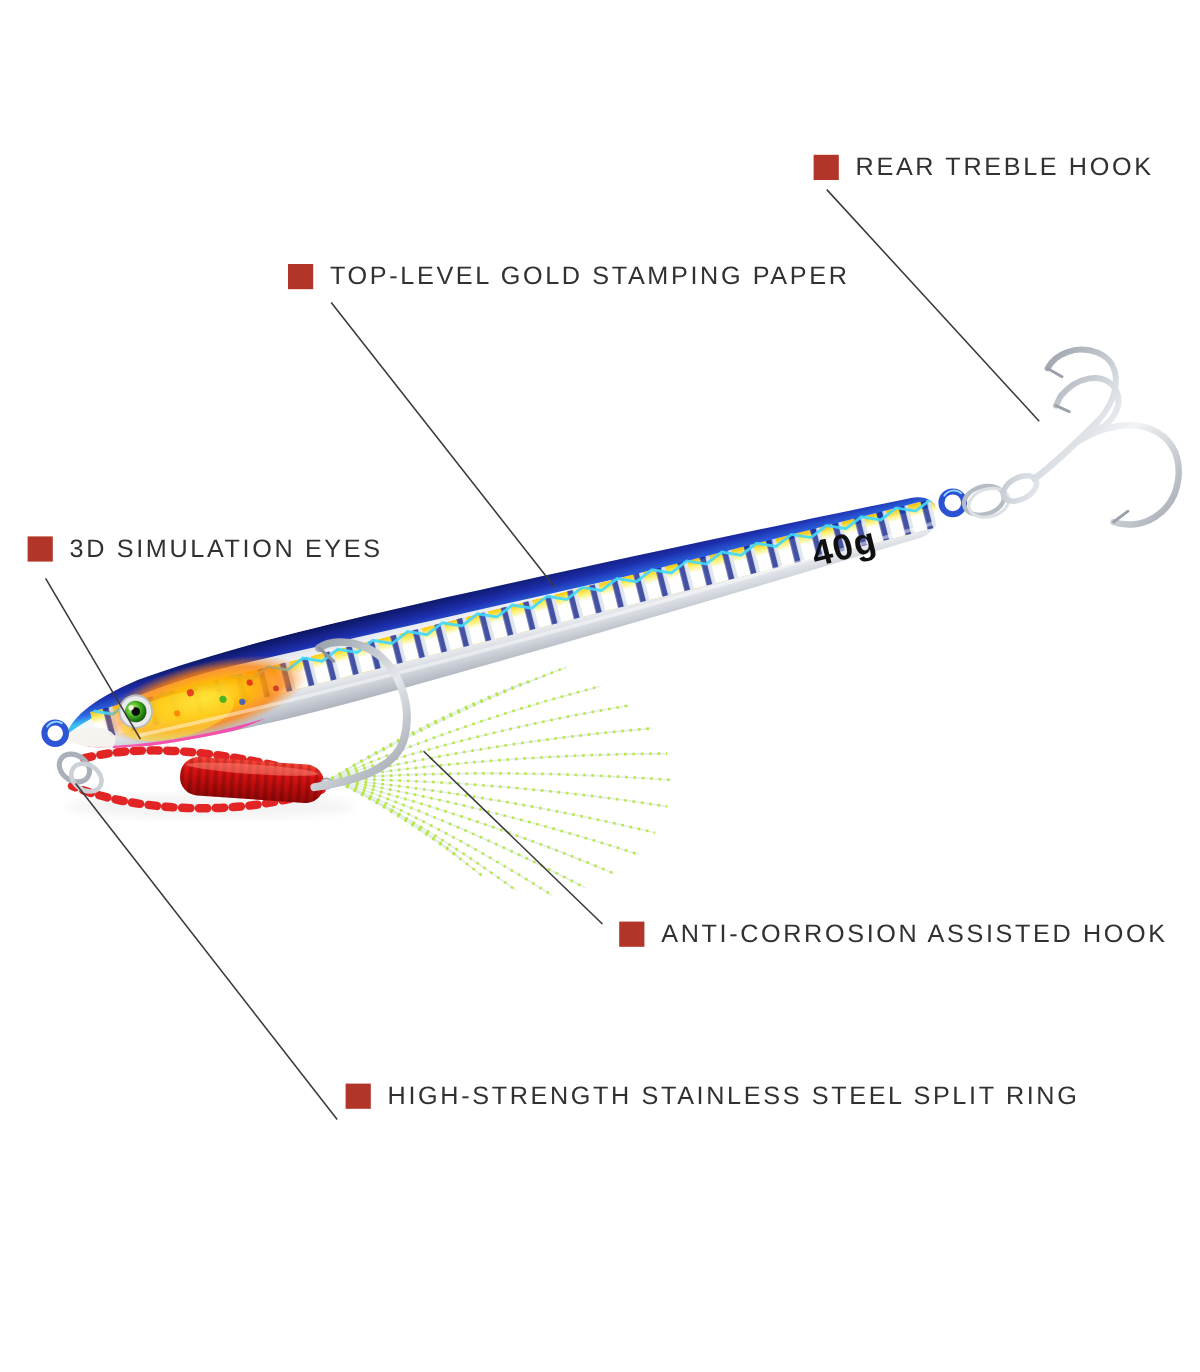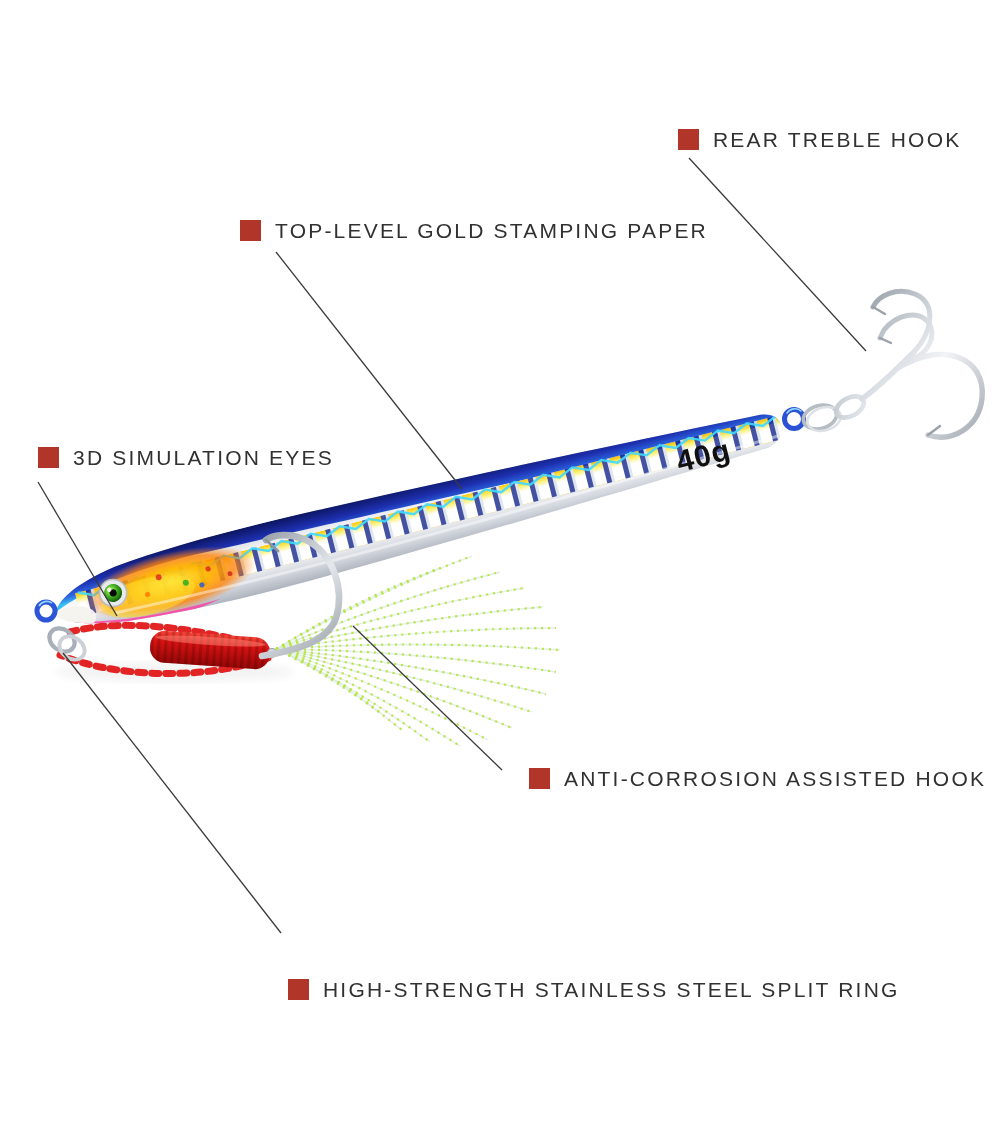--- a/index.html
+++ b/index.html
@@ -206,26 +206,26 @@
   </svg>
 
   <div class="label" style="left:240px;top:215px;">
     <span class="marker"></span>
     <span class="label-text">TOP-LEVEL GOLD STAMPING PAPER</span>
   </div>
   <div class="label" style="left:678px;top:124px;">
     <span class="marker"></span>
     <span class="label-text">REAR TREBLE HOOK</span>
   </div>
-  <div class="label" style="left:38px;top:442px;">
+  <div class="label" style="left:23px;top:442px;">
     <span class="marker"></span>
     <span class="label-text">3D SIMULATION EYES</span>
   </div>
-  <div class="label" style="left:509px;top:763px;padding-left:20px;">
+  <div class="label" style="left:496px;top:763px;padding-left:20px;">
     <span class="marker"></span>
     <span class="label-text">ANTI-CORROSION ASSISTED HOOK</span>
   </div>
-  <div class="label" style="left:288px;top:970px;align-items:flex-end;">
+  <div class="label" style="left:288px;top:898px;">
     <span class="marker"></span>
     <span class="label-text">HIGH-STRENGTH STAINLESS STEEL SPLIT RING</span>
   </div>
 
 </div>
 
 </body></html>

